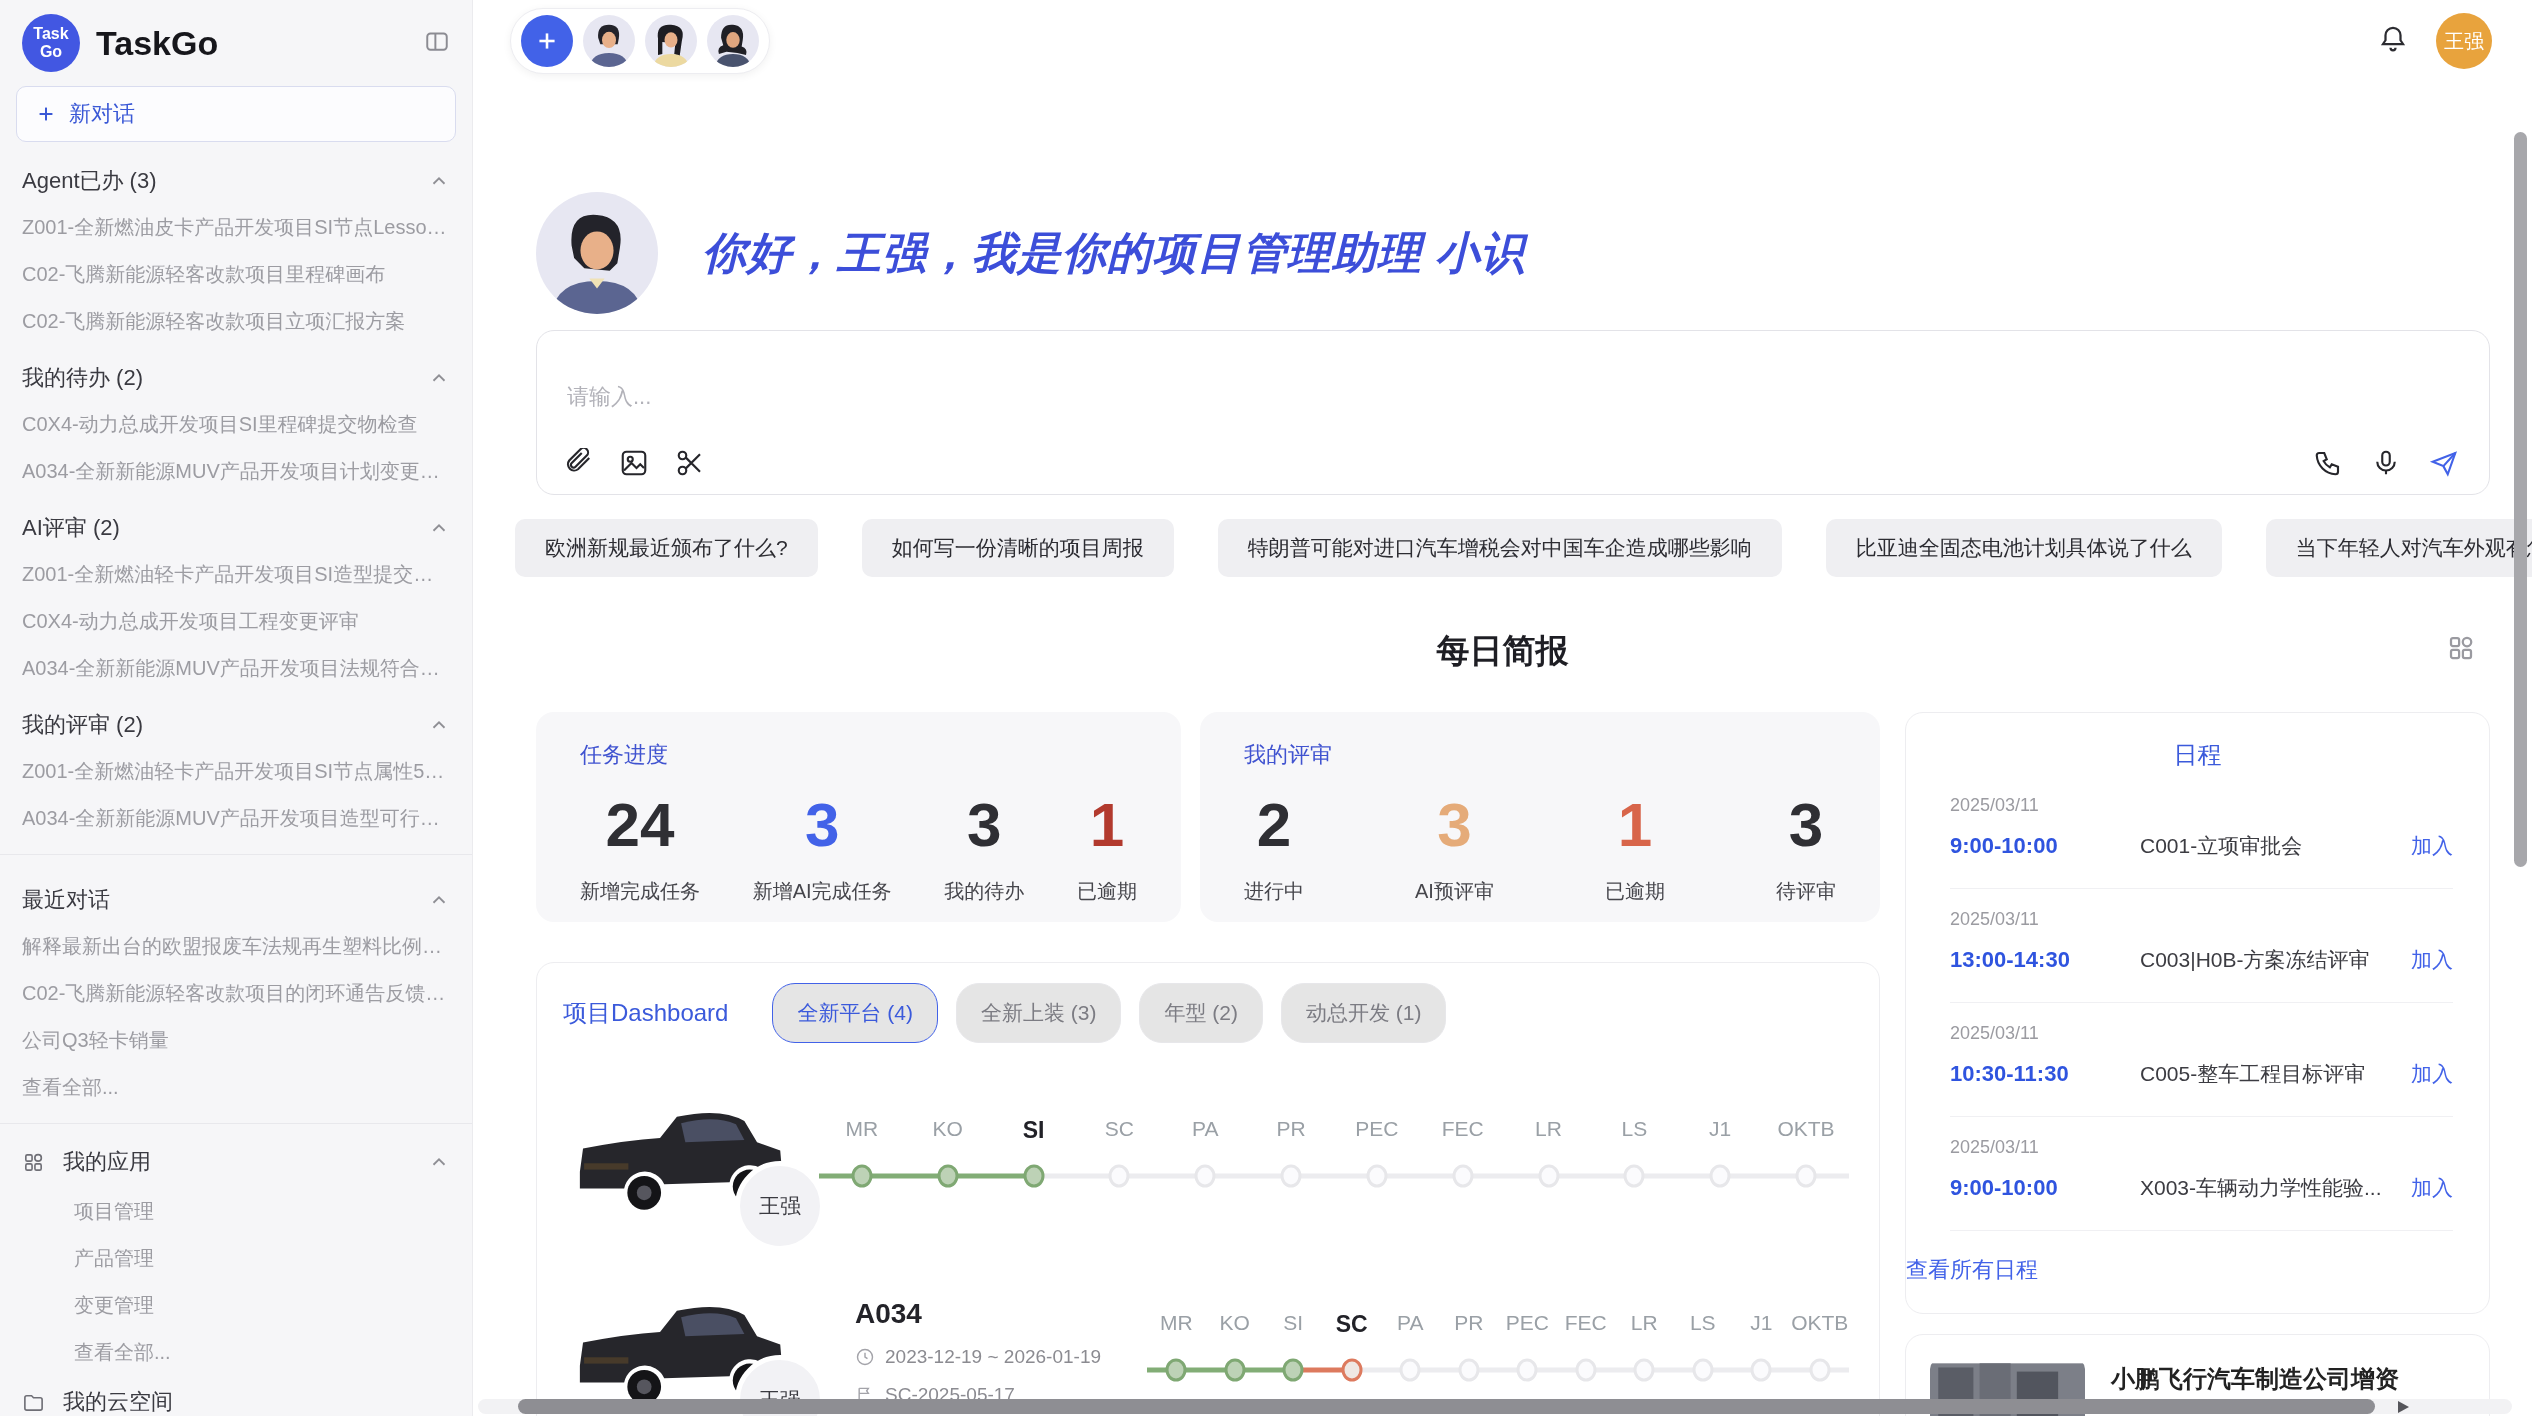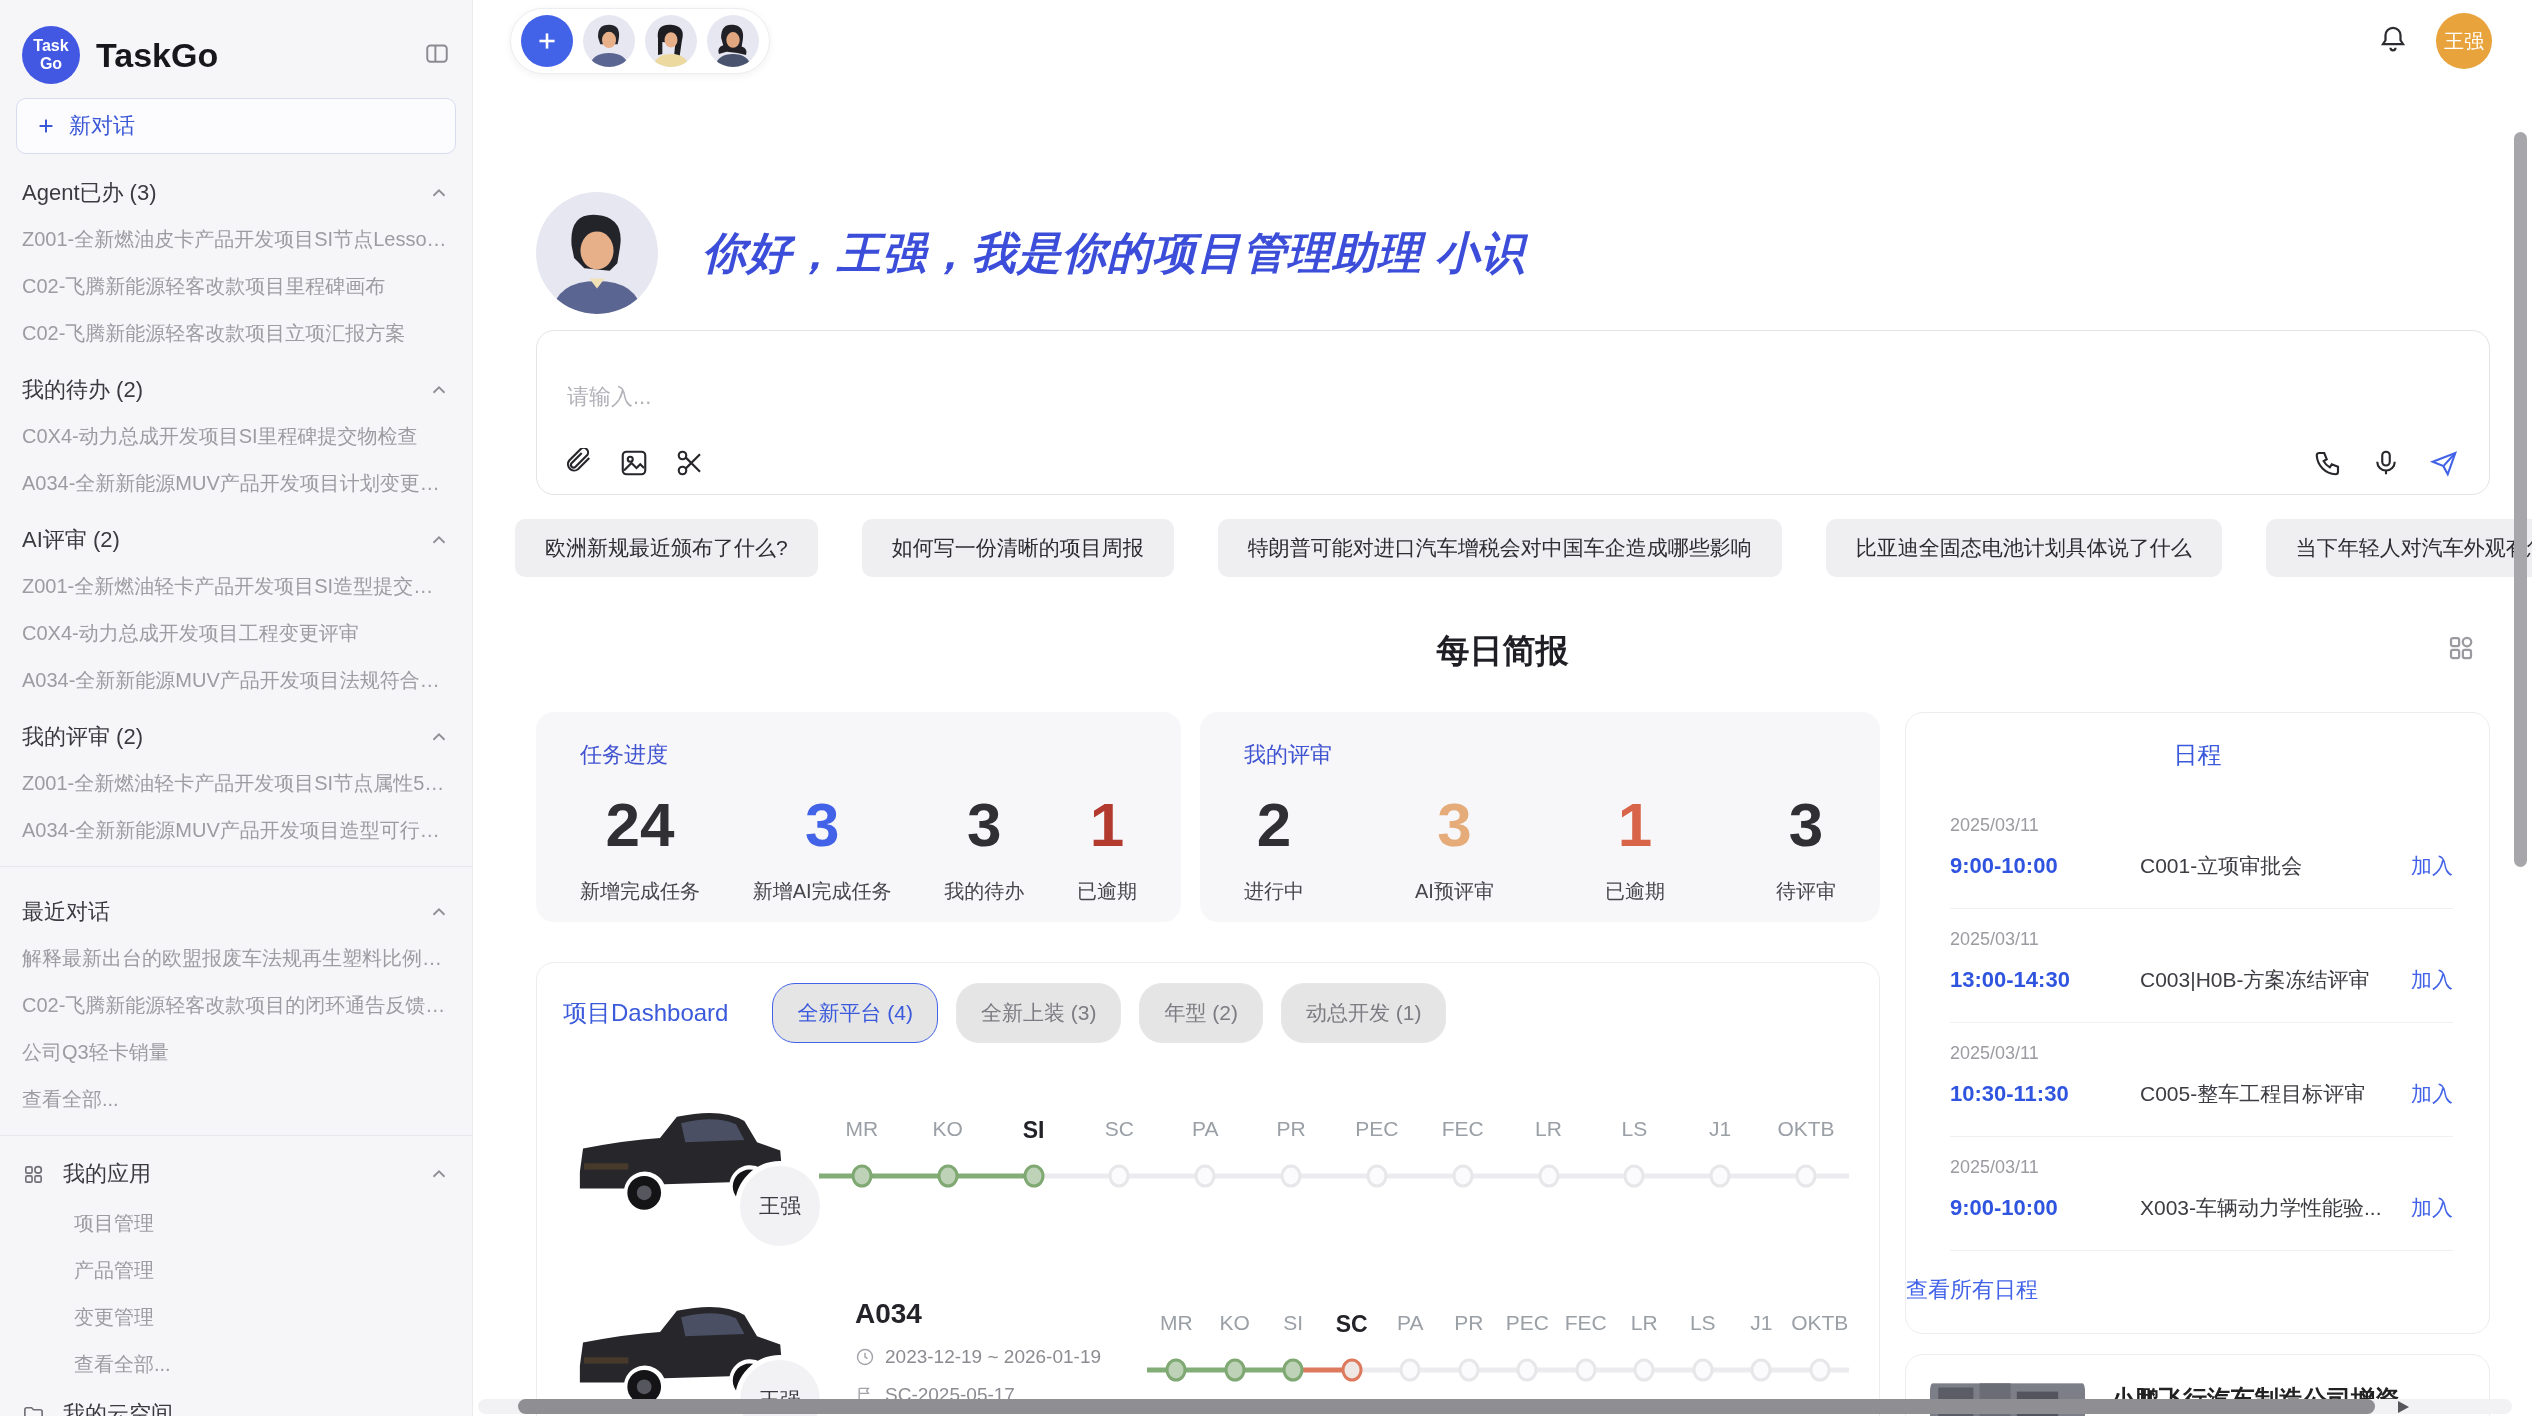--- a/index.html
+++ b/index.html
@@ -1,20 +1,20 @@
 <!DOCTYPE html>
 <html><head>
 <meta charset="utf-8">
 <style>
   html,body{margin:0;padding:0;background:#fff}
   #app{position:relative;width:2532px;height:1416px;overflow:hidden;background:#fff;
        font-family:"Liberation Sans","DejaVu Sans",sans-serif;color:#222;display:flex}
   
   .sidebar{width:473px;min-width:473px;background:#f6f6f8;border-right:1px solid #ebebee;
-           padding:12px 16px;box-sizing:border-box;overflow:hidden}
+           padding:0 16px;box-sizing:border-box;overflow:hidden}
   .side-head{display:flex;align-items:center;gap:16px;padding:14px 6px 12px}
   .logo{width:58px;height:58px;border-radius:50%;background:#4257e2;color:#fff;display:flex;
         flex-direction:column;align-items:center;justify-content:center;font-size:16px;font-weight:700;line-height:1.1;flex:none}
   .app-title{font-size:34px;font-weight:700;color:#17171c;flex:1}
   .collapse svg{width:26px;height:26px;stroke:#8b8b92;fill:none;stroke-width:1.8}
   .new-chat{display:flex;align-items:center;gap:12px;height:54px;border:1px solid #d9dcef;background:#fcfcfe;
             border-radius:10px;color:#3a58d6;font-size:22px;padding:0 18px;margin:2px 0 6px;cursor:pointer}
   .new-chat svg{width:22px;height:22px;stroke:#3a58d6;fill:none;stroke-width:2.2}
   .sec-head{display:flex;align-items:center;justify-content:space-between;padding:18px 6px 8px}
   .sec-title{font-size:22px;color:#3a3a41}
@@ -88,21 +88,21 @@
   .labels{display:flex}
   .labels span{flex:1;text-align:center;font-size:21px;color:#9aa0a6}
   .labels span.active{color:#222228;font-weight:700;font-size:23px}
   .dotsbar{position:relative;height:48px;margin-top:8px}
   .seg{position:absolute;top:50%;height:5px;transform:translateY(-50%)}
   .dot{position:absolute;top:50%;width:21px;height:23px;border-radius:50%;transform:translate(-50%,-50%);
        background:#fbfbfd;border:3px solid #e7e7ea;box-sizing:border-box}
   .dot.done{background:#bdd2b6;border-color:#7fa873}
   .dot.alert{background:#efe7e3;border-color:#dd7a5e}
   .sched-card{background:#fff;border:1px solid #ededf0;border-radius:18px;box-sizing:border-box;padding:26px 0 0}
-  .sched-title{text-align:center;font-size:24px;color:#3b5adb;margin-bottom:24px}
+  .sched-title{text-align:center;font-size:24px;color:#3b5adb;margin-bottom:4px}
   .event{margin:0 36px 0 44px;padding:20px 0 28px;border-bottom:1px solid #f0f0f3}
   .e-date{color:#9b9ba1;font-size:18px;margin-bottom:16px}
   .e-main{display:flex;align-items:center}
   .e-time{color:#2f54df;font-size:22px;font-weight:600;width:190px;flex:none}
   .e-name{flex:1;color:#3c3c42;font-size:21px;white-space:nowrap;overflow:hidden;text-overflow:ellipsis}
   .e-join{color:#4262e8;font-size:21px;margin-left:18px;cursor:pointer}
   .view-all{font-size:22px;color:#4262e8;padding:24px 0 28px;cursor:pointer}
   .news-card{margin-top:20px;background:#fff;border:1px solid #ededf0;border-radius:18px;box-sizing:border-box;
              padding:24px;display:flex;gap:26px;height:170px;overflow:hidden}
   .news-img{width:155px;height:112px;border-radius:10px;overflow:hidden;flex:none}

